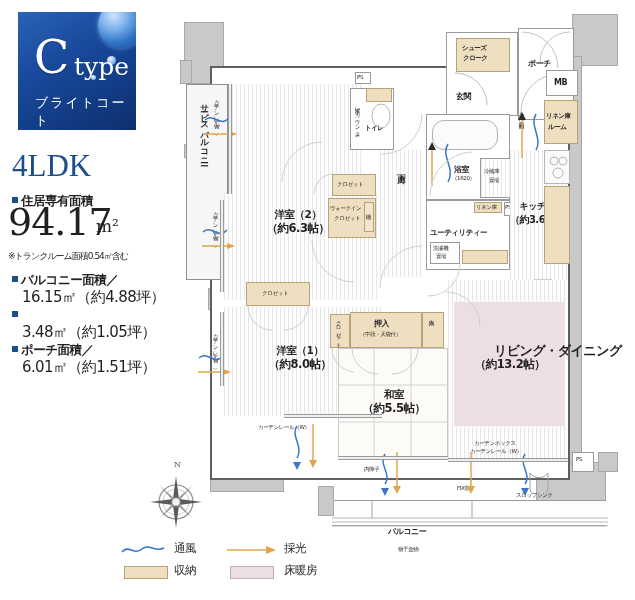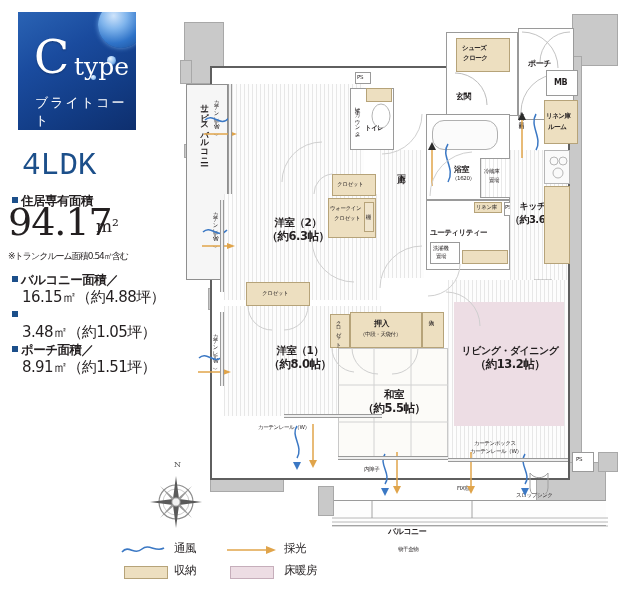--- a/index.html
+++ b/index.html
@@ -25,22 +25,22 @@
   #bubble-sm2{width:5px;height:5px;right:40px;top:63px;
     background:radial-gradient(circle at 35% 30%,#eaf4ff,#9cc7f3 60%,#3b7ac9);}
   #badge-c{position:absolute;left:16px;top:22px;color:#fff;font-size:46px;line-height:46px;
     font-family:"DejaVu Serif","Liberation Serif",serif;font-weight:400;
     text-shadow:0 1px 2px rgba(0,0,0,.25);}
   #badge-type{position:absolute;left:56px;top:42px;color:#fff;font-size:25px;line-height:25px;
     font-family:"DejaVu Serif","Liberation Serif",serif;}
   #badge-sub{position:absolute;left:17px;top:82px;color:#fff;font-size:13px;letter-spacing:2px;
     font-family:"DejaVu Serif","Liberation Serif",serif;}
 
-  #plan-type{position:absolute;left:22px;top:148px;font-size:31px;color:#1c4f8a;
-    font-family:Liberation Mono, monospace;letter-spacing:0px;}
+  #plan-type{position:absolute;left:12px;top:148px;font-size:31px;color:#1c4f8a;
+    font-family:Liberation Serif, serif;letter-spacing:0px;}
 
   .spec-head{position:absolute;font-size:12.5px;color:#231f20;font-weight:bold;letter-spacing:-.5px;}
   .spec-head .sq{display:inline-block;width:6px;height:6px;background:#1c4f8a;margin-right:3px;
      vertical-align:2px;}
   .spec-sub{position:absolute;font-size:9px;color:#231f20;letter-spacing:-1px;}
   .spec-line{position:absolute;font-size:15px;color:#231f20;letter-spacing:-.6px;}
 
   #area-head{left:12px;top:193px;}
   #area-value{position:absolute;left:8px;top:200px;font-size:38px;color:#231f20;
      font-family:"DejaVu Serif","Liberation Serif",serif;letter-spacing:-1px;}
@@ -121,21 +121,21 @@
     <div class="spec-line" id="balcony-val">16.15㎡（約4.88坪）</div>
 
     <div class="spec-head" id="svcbal-head">
       <span class="sq"></span>
     </div>
     <div class="spec-line" id="svcbal-val">3.48㎡（約1.05坪）</div>
 
     <div class="spec-head" id="porch-head">
       <span class="sq"></span><span>ポーチ面積／</span>
     </div>
-    <div class="spec-line" id="porch-val">8.91㎡（約1.51坪）</div>
+    <div class="spec-line" id="porch-val">6.01㎡（約1.51坪）</div>
 
     <div id="compass">
       <svg width="56" height="56" viewBox="0 0 56 56">
         <circle cx="28" cy="30" r="17" fill="none" stroke="#8d8d8d" stroke-width="1.2"></circle>
         <circle cx="28" cy="30" r="13" fill="none" stroke="#bdbdbd" stroke-width=".8"></circle>
         <g fill="#5a5a5a">
           <polygon points="28,4 31,27 28,30 25,27"></polygon>
           <polygon points="28,56 31,33 28,30 25,33"></polygon>
           <polygon points="2,30 25,27 28,30 25,33"></polygon>
           <polygon points="54,30 31,33 28,30 31,27"></polygon>
@@ -269,21 +269,21 @@
         <circle cx="15" cy="7" r="4" fill="none" stroke="#b6b6b6"></circle>
       <circle cx="10" cy="19" r="5" fill="none" stroke="#b6b6b6"></circle>
     </svg>
     <div class="blk storage" style="left:364px;top:186px;width:26px;height:78px;"></div>
     <div class="lbl-xs" style="left:340px;top:288px;">カウンター</div>
     <svg style="position:absolute;left:330px;top:278px;" width="44" height="14">
       <path d="M2,12 L24,12 L24,2 L42,2" fill="none" stroke="#8f8f8f" stroke-width=".8"></path>
     </svg>
 
     <div class="blk room hatch" style="left:44px;top:194px;width:156px;height:106px;"></div>
-    <div class="rm-name" style="left:62px;top:216px;width:112px;">
+    <div class="rm-name" style="left:62px;top:208px;width:112px;">
       <span class="n">洋室（2）</span>
       <span class="a">（約6.3帖）</span>
     </div>
     <div class="lbl-xs lbl-rot" style="left:33px;top:208px;">カーテンレール（W）</div>
 
     <div class="blk storage" style="left:152px;top:174px;width:44px;height:22px;"></div>
     <div class="lbl-xs" style="left:157px;top:181px;">クロゼット</div>
     <div class="blk storage" style="left:148px;top:198px;width:48px;height:40px;"></div>
     <div class="lbl-xs" style="left:150px;top:205px;">ウォークイン</div>
     <div class="lbl-xs" style="left:154px;top:215px;">クロゼット</div>
@@ -320,21 +320,21 @@
     </svg>
     <div class="rm-name" style="left:168px;top:388px;width:92px;">
       <span class="n">和室</span>
       <span class="a">（約5.5帖）</span>
     </div>
     <div class="lbl-xs" style="left:184px;top:466px;">内障子</div>
 
     <div class="blk room hatch" style="left:268px;top:280px;width:120px;height:182px;"></div>
     <div class="blk heat" style="left:274px;top:302px;width:110px;height:124px;"></div>
     <div class="rm-name" style="left:272px;top:344px;width:116px;">
-      <span class="n" style="font-size:10px;">リビング・ダイニング</span>
+      <span class="n" style="font-size:13px;margin-left:42px;">リビング・ダイニング</span>
       <span class="a">（約13.2帖）</span>
     </div>
     <div class="lbl-xs" style="left:294px;top:440px;">カーテンボックス</div>
     <div class="lbl-xs" style="left:290px;top:448px;">カーテンレール（W）</div>
     <div class="lbl-xs" style="left:277px;top:485px;">FIX窓</div>
 
     <div class="blk wall-thin" style="left:392px;top:452px;width:22px;height:20px;"></div>
     <div class="lbl-xs" style="left:396px;top:456px;">PS</div>
     <svg style="position:absolute;left:346px;top:472px;" width="26" height="22">
       <path d="M4,1 A11,11 0 0 0 22,1" fill="none" stroke="#9f9f9f" stroke-width="1"></path>

